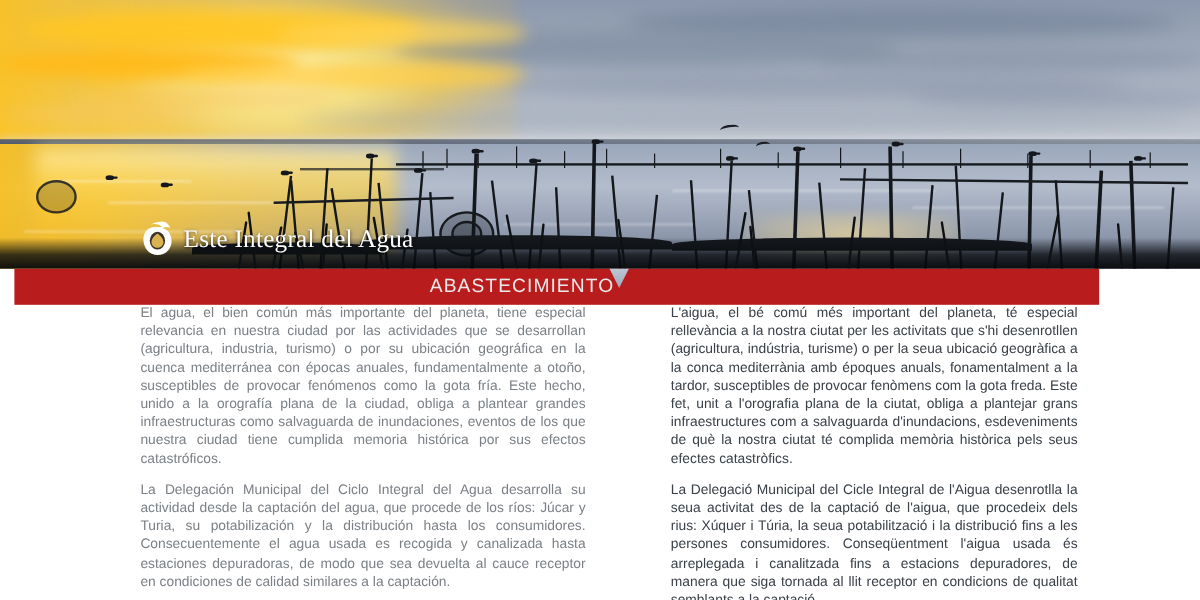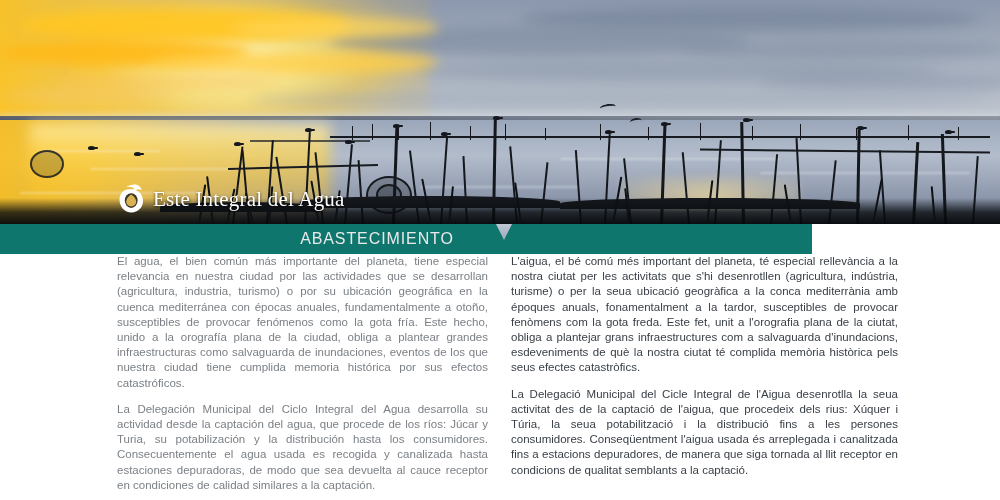--- a/index.html
+++ b/index.html
@@ -168,22 +168,22 @@
     color:#ffffff;
     font-family:"Liberation Serif", serif;
     font-size:21px;
     letter-spacing:0.2px;
     text-shadow:0 1px 3px rgba(0,0,0,0.75);
     white-space:nowrap;
   }
 
   
   .navbar {
-    position:absolute; left:0; top:224px; width:812px; height:30px;
-    background:#0f766e;
+    position:absolute; left:12px; top:224px; width:904px; height:30px;
+    background:#b91c1c;
     z-index:5;
   }
   .nav-notch {
     position:absolute; left:493px; top:0; width:22px; height:30px;
     overflow:hidden;
   }
   .nav-notch-shape {
     position:absolute; left:0; top:-6px; width:22px; height:22px;
     background:linear-gradient(to bottom,#c9d1db,#9daabd);
     clip-path:polygon(0 0, 100% 0, 50% 100%);
@@ -229,21 +229,21 @@
   .heading-es { color:#8a8f95; text-align:right; padding-right:0px; }
   .heading-va { color:#1b1b1b; text-align:left; }
 
   .para {
     font-size:11.5px;
     line-height:15.2px;
     text-align:justify;
     margin-bottom:11px;
   }
   .para-es { color:#7b8086; }
-  .para-va { color:#3a4048; }
+  .para-va { color:#3a4048;margin-left:48px; }
 </style>
 </head>
 <body>
 
 <div class="hero">
   <div class="hero-canvas">
 
     <div class="sky"></div>
     <div class="sun-glow"></div>
 

